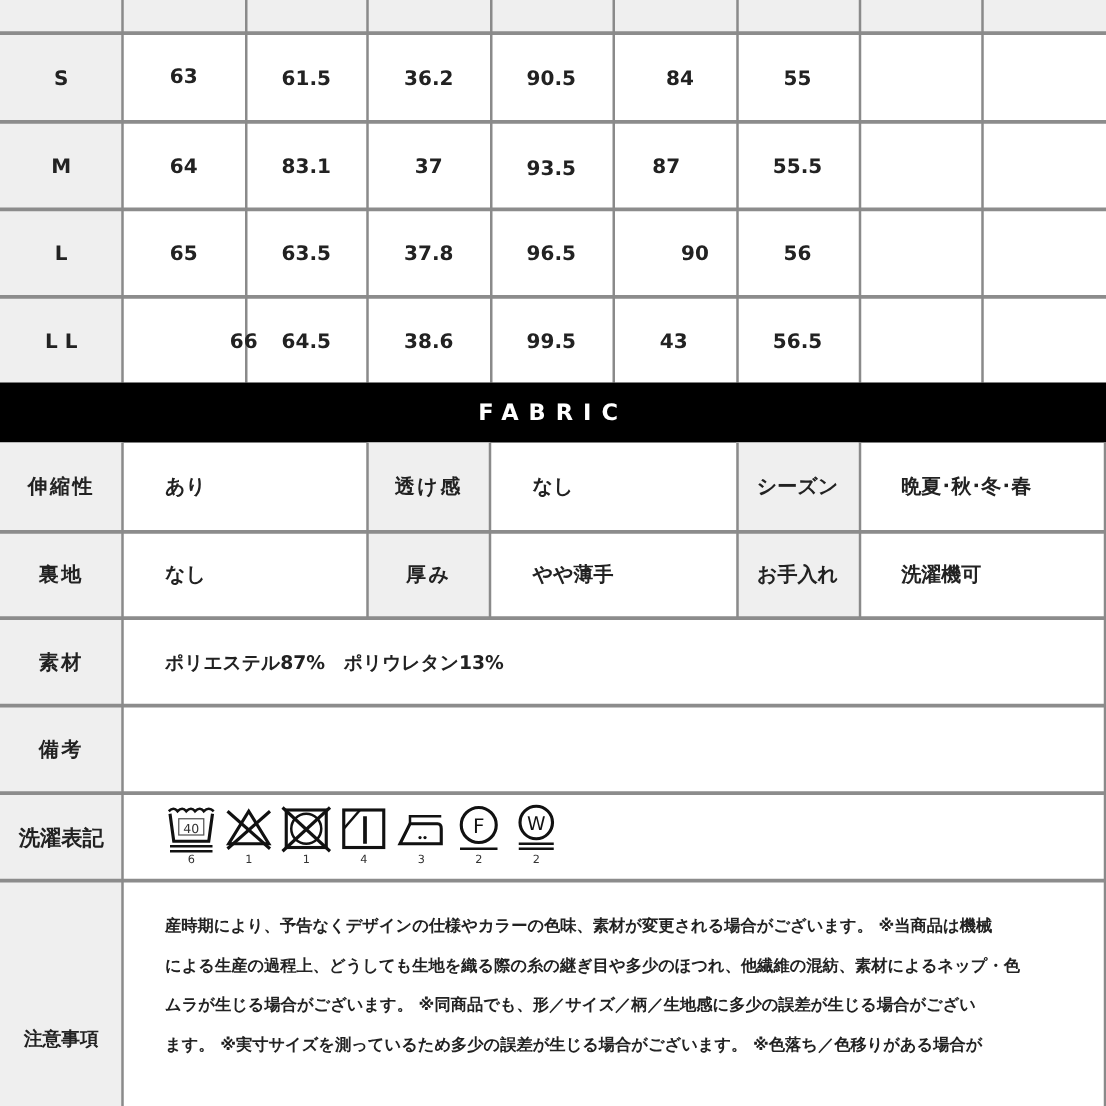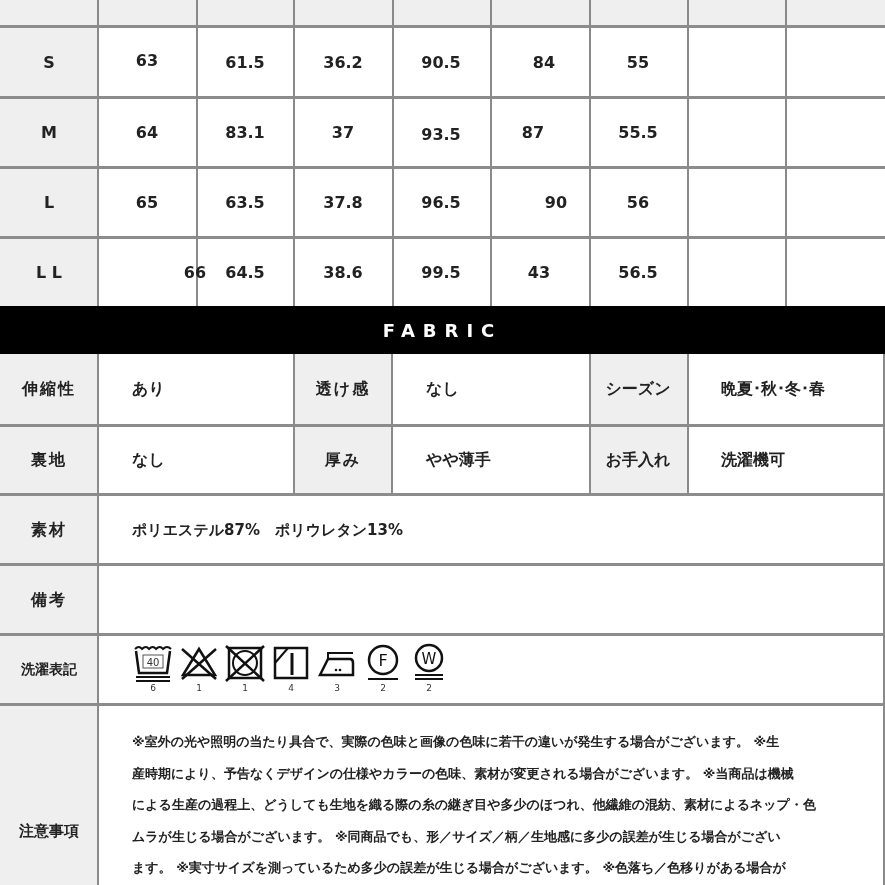--- a/index.html
+++ b/index.html
@@ -132,21 +132,21 @@
   <div class="cell left" style="left:392px;top:426px;width:197px;height:68px;">やや薄手</div>
   <div class="cell" style="left:589px;top:426px;width:98px;height:68px;">お手入れ</div>
   <div class="cell left" style="left:687px;top:426px;width:196px;height:68px;">洗濯機可</div>
 
   <div class="cell jp" style="left:0;top:496px;width:98px;height:68px;">素材</div>
   <div class="cell left" style="left:98px;top:496px;width:785px;height:68px;font-size:15px;">ポリエステル87%　ポリウレタン13%</div>
 
   <div class="cell jp" style="left:0;top:566px;width:98px;height:68px;">備考</div>
   <div class="cell left" style="left:98px;top:566px;width:785px;height:68px;"></div>
 
-  <div class="cell" style="left:0;top:636px;width:98px;height:68px;font-size:14px;">洗濯表記</div>
+  <div class="cell" style="left:0;top:636px;width:98px;height:68px;font-size:17px;">洗濯表記</div>
   <div class="care-icons">
     <div class="care-icon">
       <svg viewBox="0 0 42 40">
           <path d="M3 6 Q7 2 10 6 Q14 2 17 6 Q21 2 24 6 Q28 2 31 6 Q35 2 39 6" fill="none" stroke="#111" stroke-width="2"></path>
           <path d="M4 8 L7 30 L35 30 L38 8" fill="none" stroke="#111" stroke-width="2.5"></path>
           <rect x="11" y="12" width="20" height="13" fill="none" stroke="#555" stroke-width="1"></rect>
           <text x="21" y="23" font-size="10" text-anchor="middle" fill="#333" font-family="DejaVu Sans, sans-serif">40</text>
           <line x1="4" y1="34" x2="38" y2="34" stroke="#111" stroke-width="2"></line>
           <line x1="4" y1="38" x2="38" y2="38" stroke="#111" stroke-width="2"></line>
         </svg>
@@ -200,19 +200,18 @@
           <text x="21" y="21" font-size="15" text-anchor="middle" fill="#111" font-family="DejaVu Sans, sans-serif">W</text>
           <line x1="7" y1="32" x2="35" y2="32" stroke="#111" stroke-width="2"></line>
           <line x1="7" y1="36" x2="35" y2="36" stroke="#111" stroke-width="2"></line>
         </svg>
       <span class="care-num">2</span>
     </div>
   </div>
 
   <div class="cell" style="left:0;top:706px;width:98px;height:250px;font-size:15px;">注意事項</div>
   <div class="notes">
-    <div>※室外の光や照明の当たり具合で、実際の色味と画像の色味に若干の違いが発生する場合がございます。 ※生</div>
     <div>産時期により、予告なくデザインの仕様やカラーの色味、素材が変更される場合がございます。 ※当商品は機械</div>
     <div>による生産の過程上、どうしても生地を織る際の糸の継ぎ目や多少のほつれ、他繊維の混紡、素材によるネップ・色</div>
     <div>ムラが生じる場合がございます。 ※同商品でも、形／サイズ／柄／生地感に多少の誤差が生じる場合がござい</div>
     <div>ます。 ※実寸サイズを測っているため多少の誤差が生じる場合がございます。 ※色落ち／色移りがある場合が</div>
   </div>
 </div>
 
 </body></html>

